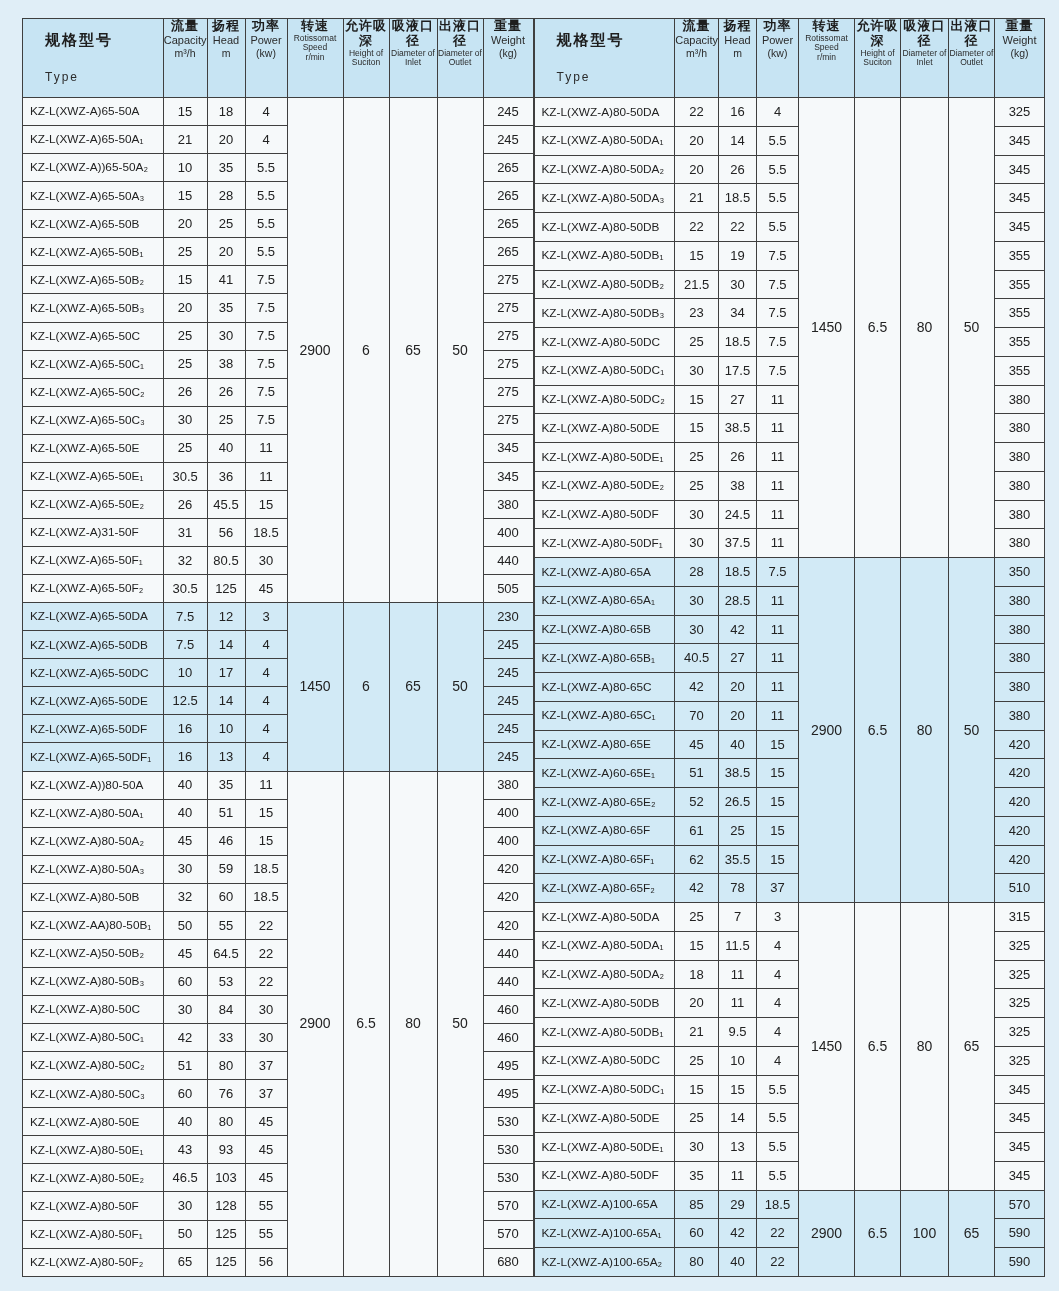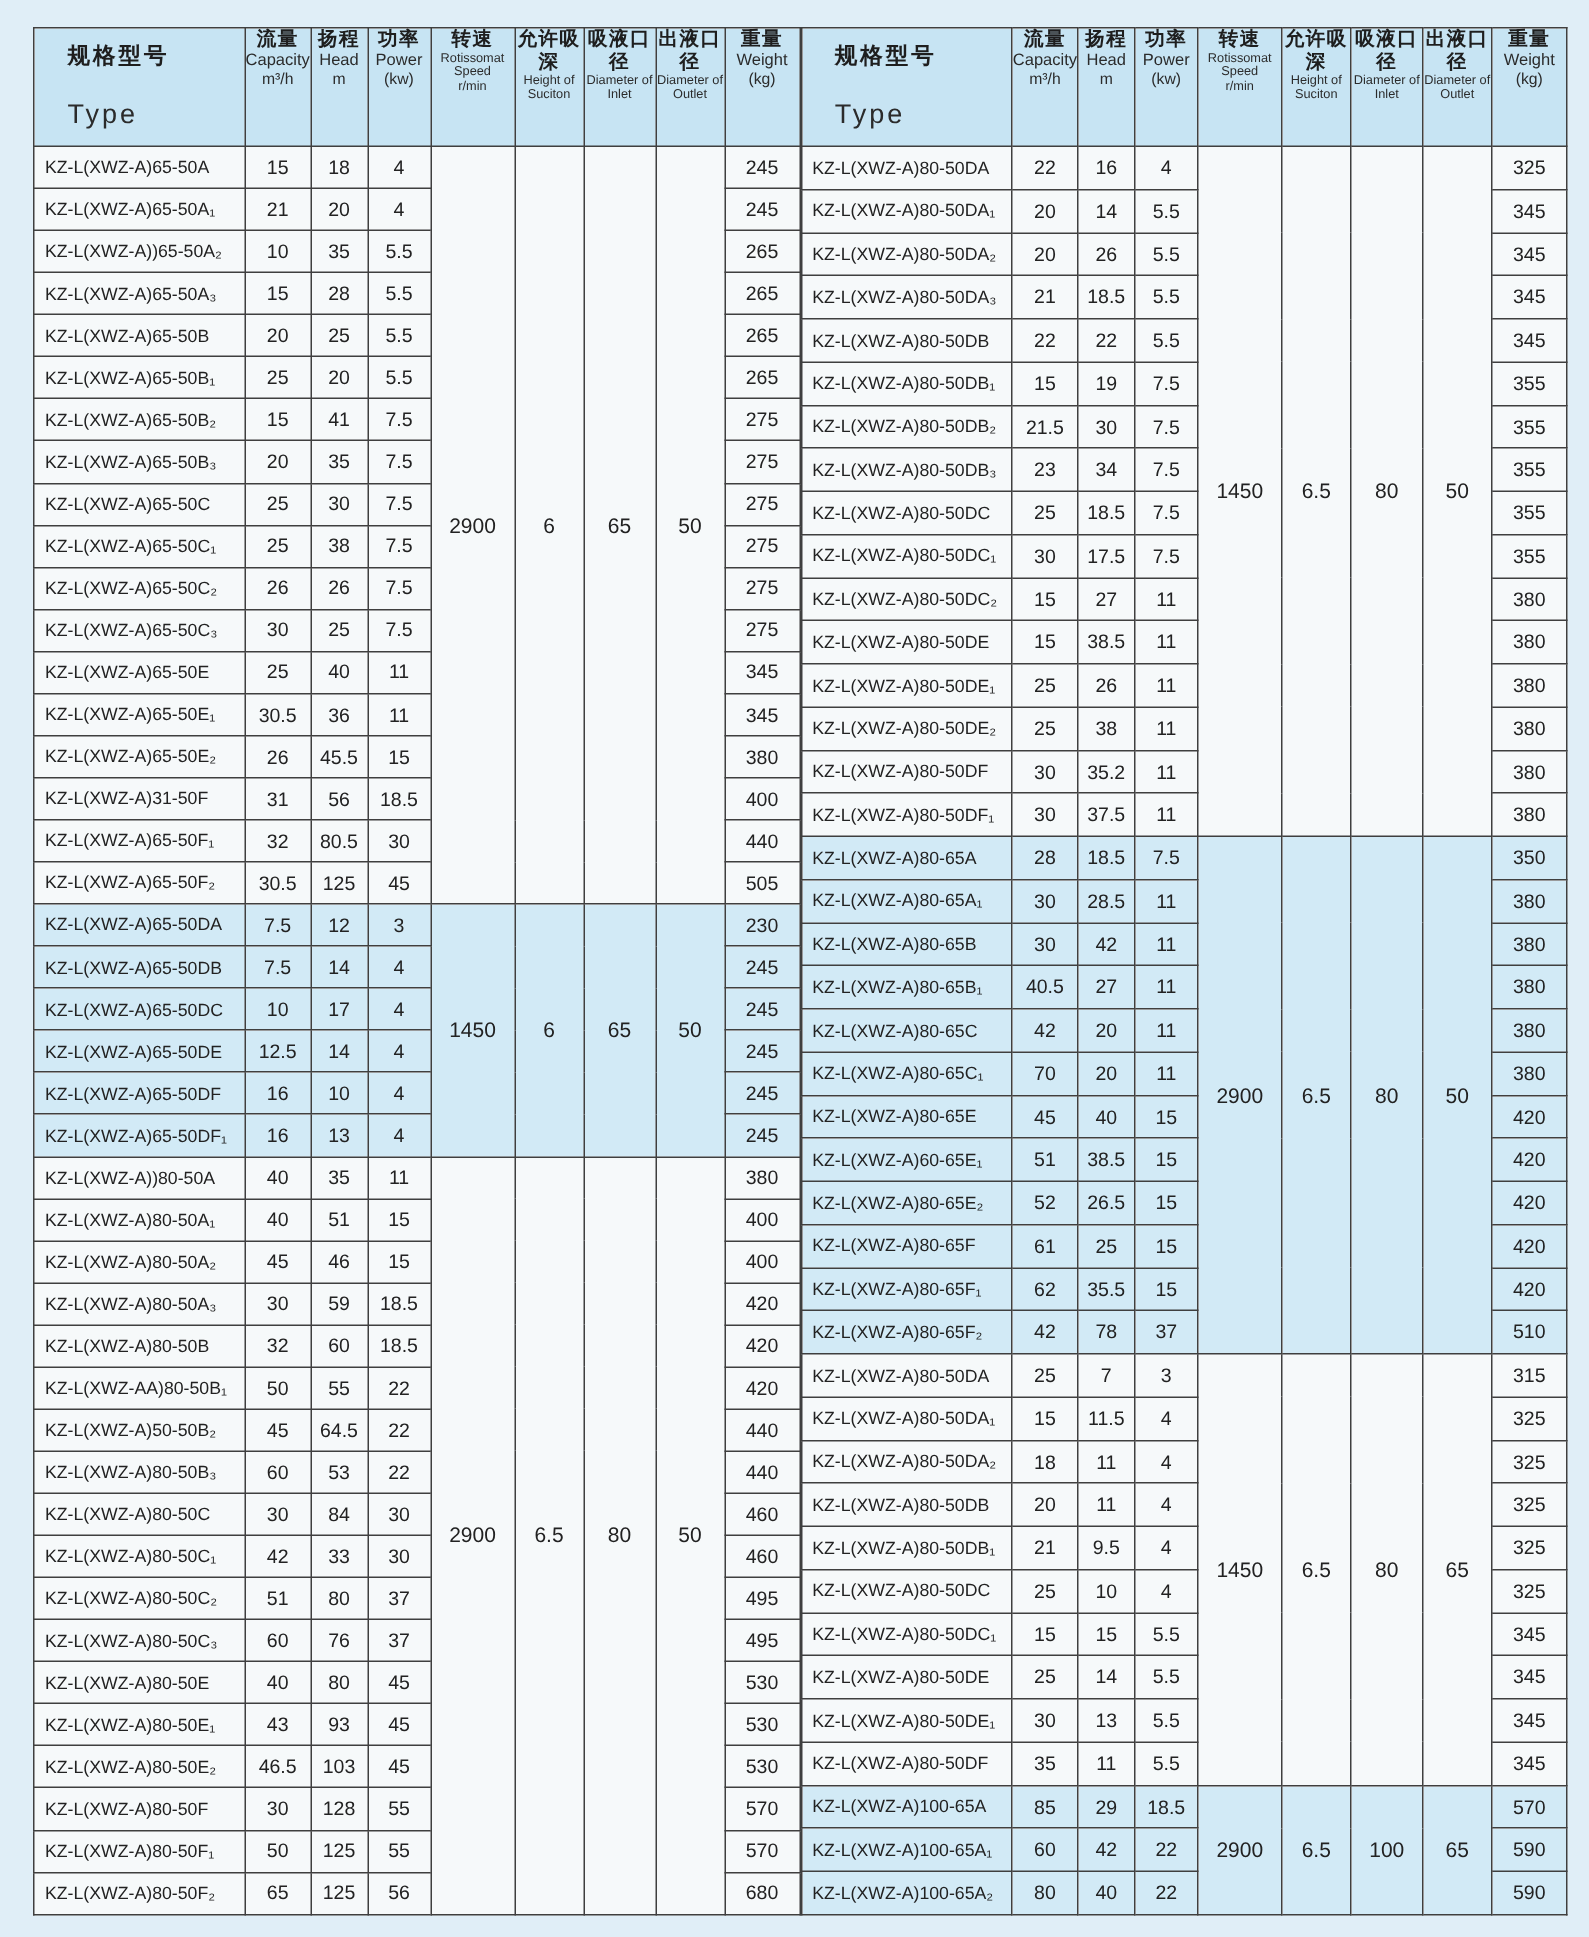--- a/index.html
+++ b/index.html
@@ -26,21 +26,21 @@
     color:#222;
     overflow:hidden;
   }
   .spec thead th{height:78px;background:#c7e4f3;font-weight:normal;vertical-align:middle;}
   .hwrap{display:flex;flex-direction:column;justify-content:flex-start;align-items:center;height:100%;line-height:1.15;}
   .hwrap.type-h{justify-content:space-around;align-items:flex-start;padding-left:22px;}
   .zh{font-size:13px;font-weight:bold;color:#1e1e1e;letter-spacing:1px;}
   .type-h .zh{font-size:15px;letter-spacing:2px;}
   .en{font-size:11px;color:#2b2b2b;}
   .en.small{font-size:8.5px;line-height:1.1;}
-  .type-h .en{font-size:18px;letter-spacing:2px;}
+  .type-h .en{font-size:12px;letter-spacing:2px;}
   .unit{font-size:10.5px;color:#2b2b2b;}
   .spec td{font-size:13px;line-height:1.05;}
   .spec td.type{text-align:left;padding-left:7px;font-size:11.8px;white-space:nowrap;}
   .spec td.merged{font-size:14px;}
   .spec tr.shaded td{background:#d2eaf6;}
 </style>
 </head>
 <body>
 
 <div class="page">
@@ -605,21 +605,21 @@
           <tr>
             <td class="type">KZ-L(XWZ-A)80-50DE₂</td>
             <td>25</td>
             <td>38</td>
             <td>11</td>
             <td>380</td>
           </tr>
           <tr>
             <td class="type">KZ-L(XWZ-A)80-50DF</td>
             <td>30</td>
-            <td>35.2</td>
+            <td>24.5</td>
             <td>11</td>
             <td>380</td>
           </tr>
           <tr>
             <td class="type">KZ-L(XWZ-A)80-50DF₁</td>
             <td>30</td>
             <td>37.5</td>
             <td>11</td>
             <td>380</td>
           </tr>

